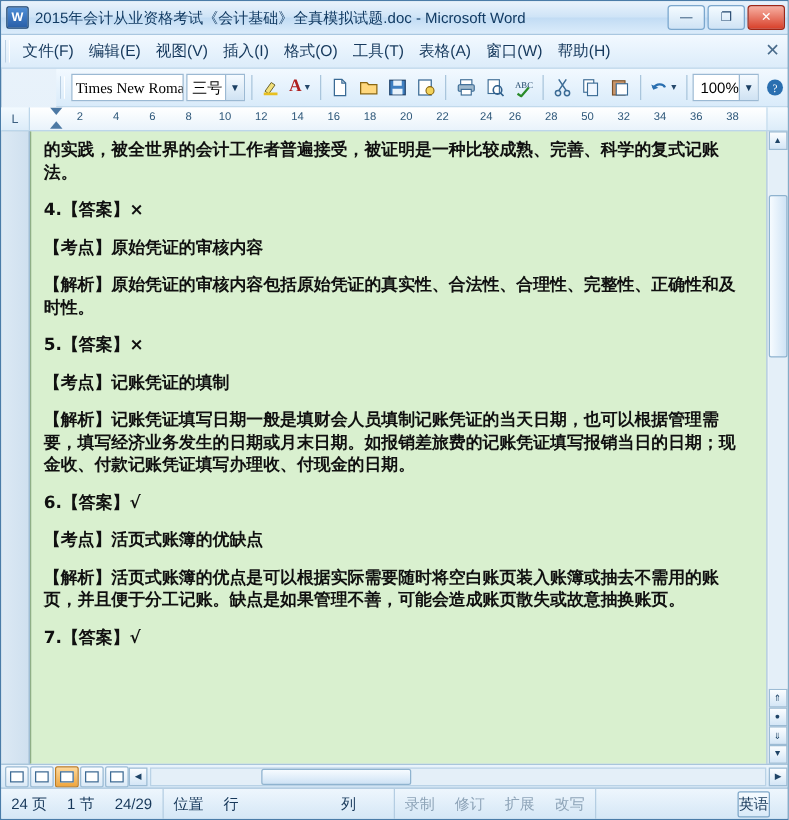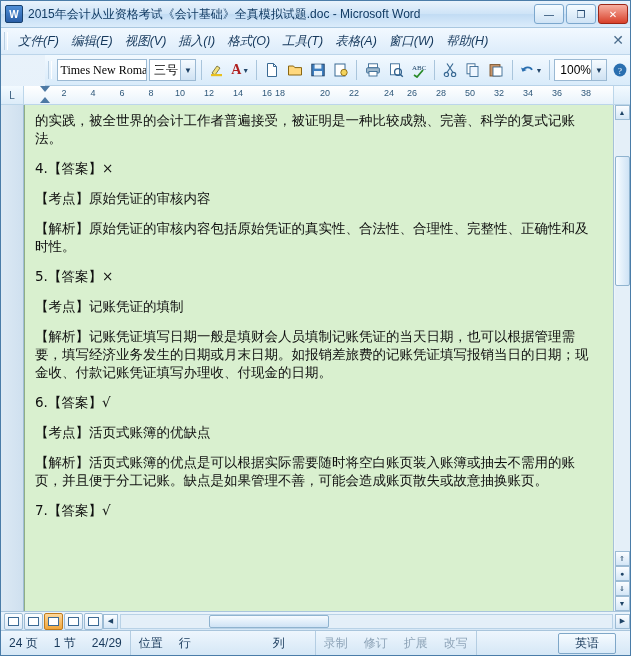--- a/index.html
+++ b/index.html
@@ -50,21 +50,20 @@
     border-color:#9e2616;color:#fff;font-weight:bold;
   }
   
   .menubar{
     height:26px;min-height:26px;
     display:flex;align-items:center;
     background:linear-gradient(180deg,#f2f9ff,#dcecfa);
     border-bottom:1px solid #bcd5ea;
     padding-left:2px;font-size:12.5px;color:#15385c;
     position:relative;
-    font-style:italic;
   }
   .grip{
     width:7px;height:18px;margin-right:2px;
     background:
       linear-gradient(90deg,transparent 1px,#b9cfe3 1px,#b9cfe3 2px,transparent 2px),
       linear-gradient(90deg,transparent 4px,#ffffff 4px,#ffffff 5px,transparent 5px);
   }
   .menu-item{padding:3px 6px;border-radius:2px;white-space:nowrap;}
   .menu-close{
     position:absolute;right:6px;top:4px;
@@ -154,21 +153,21 @@
     border-left:1px solid #8fae86;
     padding:6px 14px 0 10px;
     box-sizing:border-box;
     overflow:hidden;
   }
   .doc-line{
     font-family:"DejaVu Sans","Liberation Sans",sans-serif;
     font-size:13.5px;color:#101010;
     line-height:18px;
     margin:0 0 12px 0;
-    white-space:pre-wrap;word-break:break-all;
+    white-space:pre-wrap;word-break:break-all;font-weight:bold;
   }
   
   .vscroll{
     width:16px;background:#edf4fa;border-left:1px solid #a6c2d8;
     display:flex;flex-direction:column;align-items:center;
   }
   .sb-btn{
     width:15px;height:15px;border:1px solid #9cbbd4;
     background:linear-gradient(180deg,#fbfdff,#d4e6f6);
     display:flex;align-items:center;justify-content:center;
@@ -210,21 +209,21 @@
     background:linear-gradient(180deg,#eef6fd,#d5e7f6);
     border-top:1px solid #a9c5dc;
     font-size:12px;color:#17385a;
   }
   .st{padding:0 8px;white-space:nowrap;display:flex;align-items:center;height:100%;}
   .st.sep{border-right:1px solid #b4cde2;}
   .st.dim{color:#8ea4b8;}
   .st.right{margin-left:auto;}
   .st-ime{
     border:1px solid #7fa7c8;background:linear-gradient(180deg,#f6fbff,#d9eaf8);
-    padding:1px 16px;margin-right:6px;border-radius:2px;font-size:12px;
+    padding:1px 0;margin-right:6px;border-radius:2px;font-size:12px;
   }
 </style>
 </head>
 <body>
 
 <div class="window">
 
   <div class="titlebar">
     <div class="wicon">W</div>
     <div class="title-text">2015年会计从业资格考试《会计基础》全真模拟试题.doc - Microsoft Word</div>
@@ -375,21 +374,21 @@
     <div class="ruler-corner">L</div>
     <div class="ruler">
       <span class="num" style="left:40px">2</span>
       <span class="num" style="left:69px">4</span>
       <span class="num" style="left:98px">6</span>
       <span class="num" style="left:127px">8</span>
       <span class="num" style="left:156px">10</span>
       <span class="num" style="left:185px">12</span>
       <span class="num" style="left:214px">14</span>
       <span class="num" style="left:243px">16</span>
-      <span class="num" style="left:256px">18</span>
+      <span class="num" style="left:272px">18</span>
       <span class="num" style="left:301px">20</span>
       <span class="num" style="left:330px">22</span>
       <span class="num" style="left:365px">24</span>
       <span class="num" style="left:388px">26</span>
       <span class="num" style="left:417px">28</span>
       <span class="num" style="left:446px">50</span>
       <span class="num" style="left:475px">32</span>
       <span class="num" style="left:504px">34</span>
       <span class="num" style="left:533px">36</span>
       <span class="num" style="left:562px">38</span>

